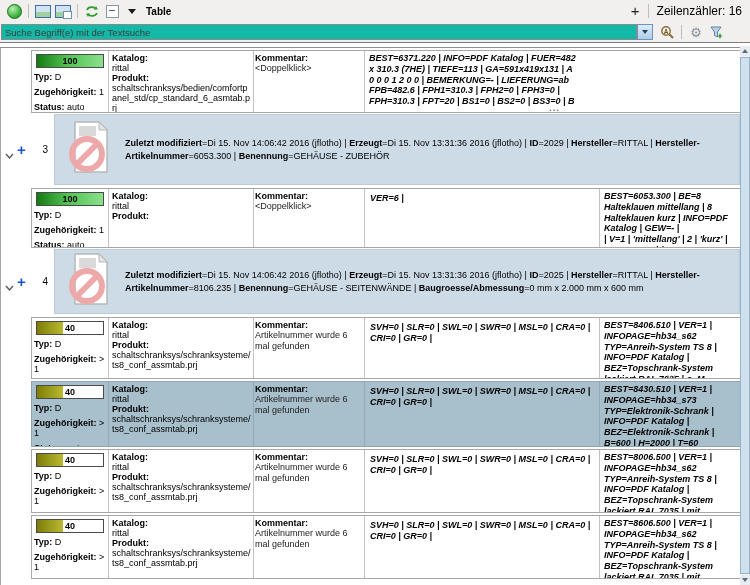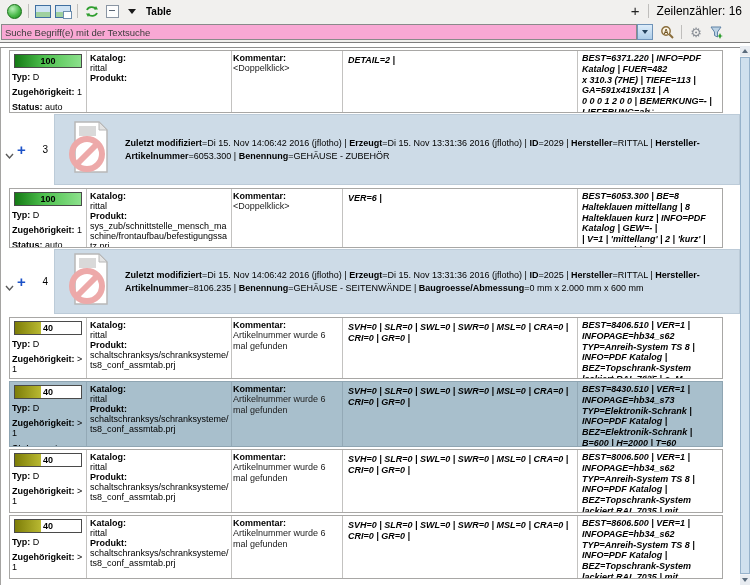--- a/index.html
+++ b/index.html
@@ -20,32 +20,32 @@
   .tri-down{width:0;height:0;border-left:4px solid transparent;border-right:4px solid transparent;border-top:5px solid #1a1a1a;}
   .tb-table-label{font-size:10px;font-weight:bold;margin-left:4px;}
   .tb-right{margin-left:auto;display:flex;align-items:center;}
   .tb-plus{font-size:15px;font-weight:400;color:#222;line-height:14px;padding:0 4px;}
   .rowcounter{font-size:12px;padding:0 4px;}
 
   
   .searchrow{height:20px;background:#f1f0ee;display:flex;align-items:center;position:relative;}
   .search-wrap{position:relative;width:652px;height:16px;margin-left:1px;}
   .search-input{position:absolute;left:0;top:0;width:636px;height:16px;border:1px solid #8a8a8a;box-sizing:border-box;
-      font-family:"Liberation Sans",sans-serif;font-size:9.5px;padding:0 3px;background:#f9a8d4;outline:none;}
+      font-family:"Liberation Sans",sans-serif;font-size:9.5px;padding:0 3px;background:#14b8a6;outline:none;}
   .search-input::placeholder{color:#3c3c3c;opacity:1;}
   .dd-btn{position:absolute;left:636px;top:0;width:16px;height:16px;box-sizing:border-box;border:1px solid #6f93b8;
       background:linear-gradient(#dcecfa,#aecde8);display:flex;align-items:center;justify-content:center;}
   .dd-btn .tri-down{border-top-color:#23415c;border-left-width:3px;border-right-width:3px;border-top-width:4px;}
   .srch-ics{display:flex;align-items:center;margin-left:4px;}
 
   
   .toprule{height:4px;border-top:1px solid #7e7e7e;border-bottom:1px solid #8e8e8e;background:#fff;}
   .table{position:relative;background:#fff;border-left:1px solid #a5a4a2;height:559px;overflow:hidden;}
 
-  .drow{display:flex;margin-left:8px;width:714px;box-sizing:border-box;border:1px solid #a8a7a5;background:#fff;}
+  .drow{display:flex;margin-left:30px;width:714px;box-sizing:border-box;border:1px solid #a8a7a5;background:#fff;}
   .cell{box-sizing:border-box;border-right:1px solid #c3c2c0;font-size:9px;overflow:hidden;}
   .c-status{width:77px;padding:2px 1px 0 2px;}
   .c-katalog{width:145px;padding:2px 2px 0 3px;}
   .c-komm{width:111px;padding:2px 1px 0 1px;text-align:left;}
   .c-params{width:235px;padding:4px 2px 0 5px;font-weight:bold;font-style:italic;white-space:pre-line;line-height:11px;}
   .c-best{flex:1;border-right:none;padding:2px 2px 0 4px;font-weight:bold;font-style:italic;
           white-space:pre-line;line-height:10.8px;position:relative;}
   .more{position:absolute;bottom:0;left:0;right:0;text-align:center;color:#6e6e6e;font-style:normal;
         font-weight:bold;font-size:9px;line-height:8px;letter-spacing:1px;}
   .bar{height:12px;border:1px solid #4a4a4a;margin:1px 3px 4px 2px;position:relative;background:#fff;}
@@ -159,26 +159,26 @@
           <span class="bar-label">100</span>
         </div>
         <div class="kv"><b>Typ:</b> <span>D</span></div>
         <div class="kv"><b>Zugehörigkeit:</b> <span>1</span></div>
         <div class="kv"><b>Status:</b> <span>auto</span></div>
       </div>
       <div class="cell c-katalog">
         <div class="lbl">Katalog:</div>
         <div class="val">rittal</div>
         <div class="lbl">Produkt:</div>
+        <div class="val">schaltschranksys/bedien/comfortpanel_std/cp_standard_6_asmtab.prj</div>
       </div>
       <div class="cell c-komm">
         <div class="lbl">Kommentar:</div>
         <div class="komm-val">&lt;Doppelklick&gt;</div>
       </div>
-      <div class="cell c-params">DETAIL=2 |</div>
       <div class="cell c-best"><span>BEST=6371.220 | INFO=PDF Katalog | FUER=482
 x 310.3 (7HE) | TIEFE=113 | GA=591x419x131 | A
 0 0 0 1 2 0 0 | BEMERKUNG=- | LIEFERUNG=ab
 FPB=482.6 | FPH1=310.3 | FPH2=0 | FPH3=0 |
 FPH=310.3 | FPT=20 | BS1=0 | BS2=0 | BS3=0 | B</span><div class="more">...</div></div>
     </div>
 
     <div class="grow" style="height:73px;">
       <span class="chev">
         <svg width="9" height="8" viewBox="0 0 9 8">
@@ -208,21 +208,20 @@
           <span class="bar-label">100</span>
         </div>
         <div class="kv"><b>Typ:</b> <span>D</span></div>
         <div class="kv"><b>Zugehörigkeit:</b> <span>1</span></div>
         <div class="kv"><b>Status:</b> <span>auto</span></div>
       </div>
       <div class="cell c-katalog">
         <div class="lbl">Katalog:</div>
         <div class="val">rittal</div>
         <div class="lbl">Produkt:</div>
-        <div class="val">sys_zub/schnittstelle_mensch_maschine/frontaufbau/befestigungssatz.prj</div>
       </div>
       <div class="cell c-komm">
         <div class="lbl">Kommentar:</div>
         <div class="komm-val">&lt;Doppelklick&gt;</div>
       </div>
       <div class="cell c-params">VER=6 |</div>
       <div class="cell c-best"><span>BEST=6053.300 | BE=8 Halteklauen mittellang | 8
 Halteklauen kurz | INFO=PDF Katalog | GEW=- |
 | V=1 | 'mittellang' | 2 | 'kurz' | INFOPAGE=hb32_s</span><div class="more"></div></div>
     </div>

